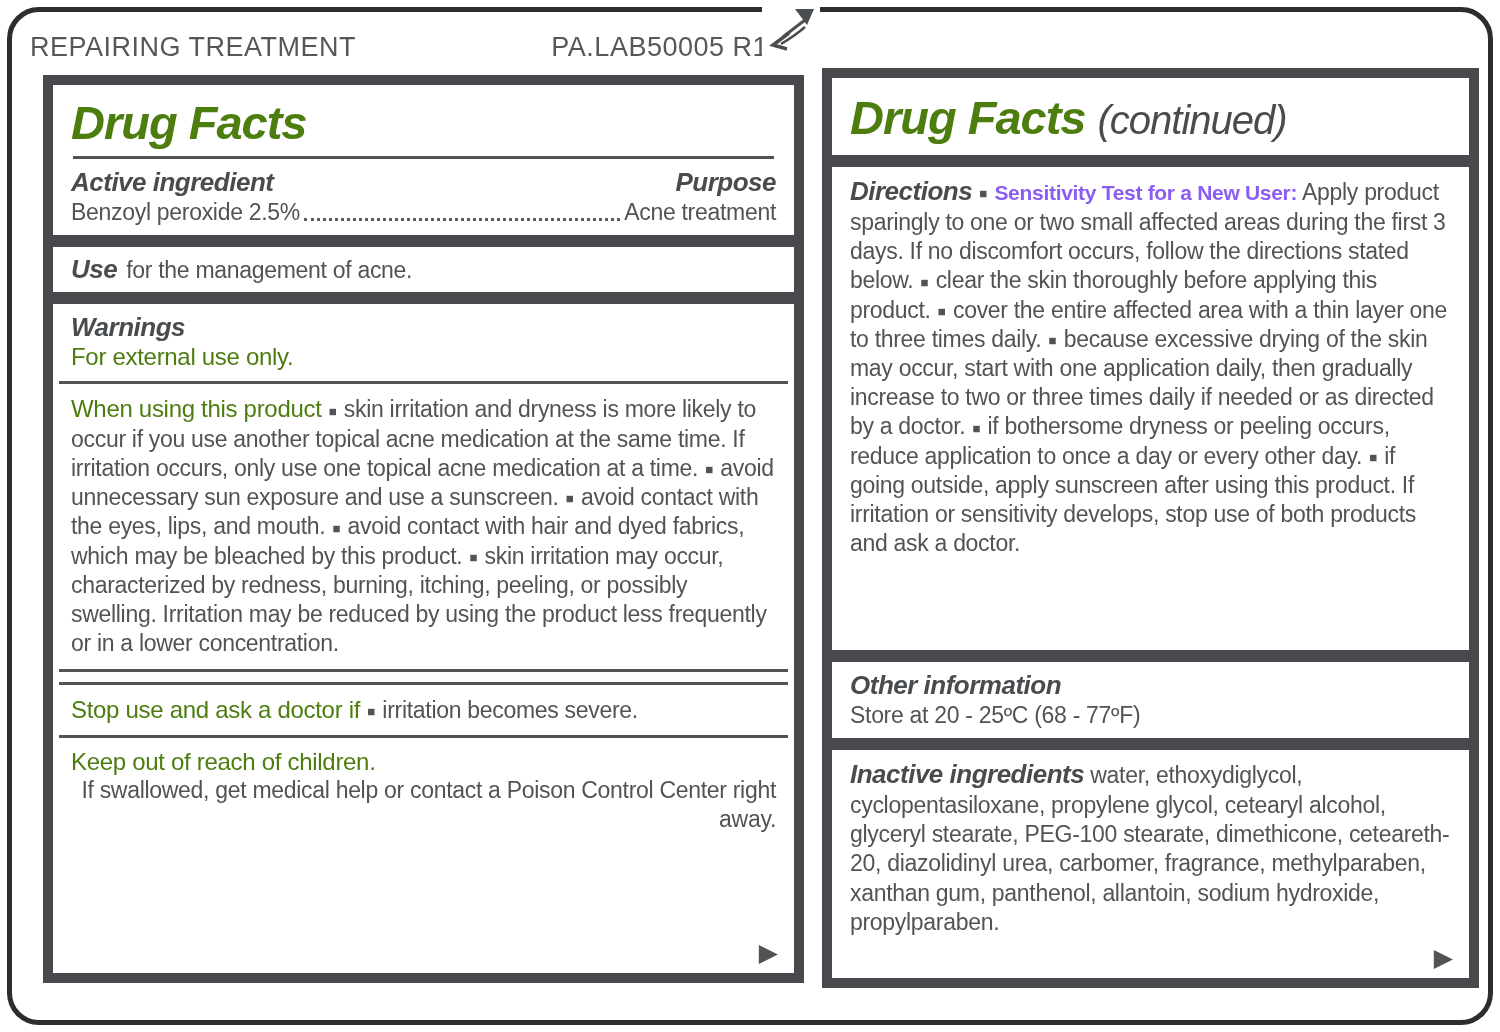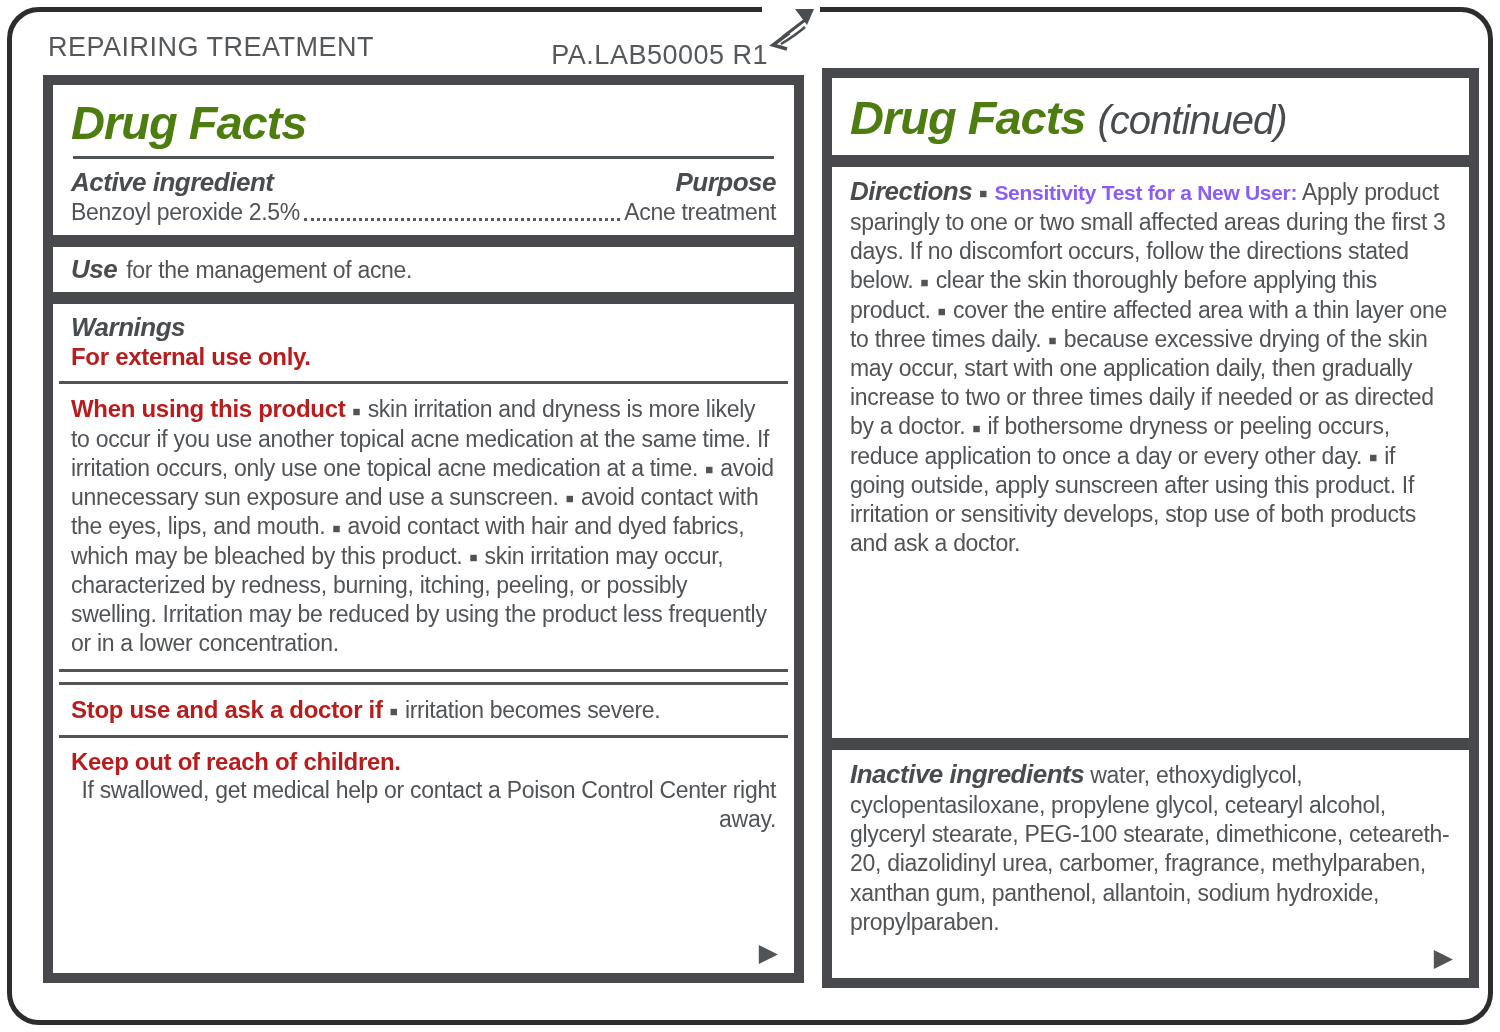--- a/index.html
+++ b/index.html
@@ -5,33 +5,33 @@
   html,body { margin:0; padding:0; }
   body {
     width:1500px; height:1032px; position:relative; background:#ffffff;
     font-family:"Liberation Sans","DejaVu Sans",sans-serif;
     color:#515457; -webkit-font-smoothing:antialiased;
   }
   .frame {
     position:absolute; inset:7px; border:5px solid #2b2d2f;
     border-radius:32px; pointer-events:none; z-index:1;
   }
-  .prod { position:absolute; left:48px; top:32px; font-size:27px; letter-spacing:.5px; color:#55585b; z-index:2; }
-  .code { position:absolute; top:40px; right:732px; font-size:27px; letter-spacing:.5px; color:#55585b; z-index:2; }
+  .prod { position:absolute; left:30px; top:32px; font-size:27px; letter-spacing:.5px; color:#55585b; z-index:2; }
+  .code { position:absolute; top:32px; right:732px; font-size:27px; letter-spacing:.5px; color:#55585b; z-index:2; }
   .foldicon { position:absolute; left:762px; top:0px; width:58px; height:62px; background:#fff; z-index:3; display:flex; align-items:center; justify-content:center; }
 
   .slab { position:absolute; background:#47494c; display:flex; flex-direction:column; padding:10px; gap:12px; z-index:2; }
   .slab-left  { left:43px;  top:75px; width:741px; height:888px; }
   .slab-right { left:822px; top:68px; width:637px; height:900px; }
   .box { background:#ffffff; padding:8px 18px; overflow:hidden; position:relative; }
 
   .h1  { font-size:47px; font-style:italic; font-weight:700; letter-spacing:-1px; color:#4d7c0f; }
   .h1s { font-size:40px; font-style:italic; font-weight:400; letter-spacing:-1px; color:#494c4f; }
   .h2  { font-size:26px; font-style:italic; font-weight:700; letter-spacing:-.5px; color:#494c4f; }
-  .sub { font-weight:700; font-size:24px; color:#b91c1c; letter-spacing:-.3px; }
+  .sub { font-weight:400; font-size:24px; color:#4d7c0f; letter-spacing:-.3px; }
   .subi{ font-weight:700; font-size:21px; color:#8b5cf6; letter-spacing:-.3px; }
   .body{ font-size:23px; line-height:1.27; letter-spacing:-.3px; }
   p.body { margin:0; }
 
   .titlerule { border-top:3px solid #515457; margin:6px 2px 8px; }
   .row { display:flex; align-items:baseline; }
   .heads { justify-content:space-between; margin-top:2px; }
   .leader { flex:1; border-bottom:3px dotted #5a5d60; margin:0 4px 6px; align-self:flex-end; }
 
   .box-title { padding-top:10px; }
@@ -105,18 +105,22 @@
 
   <div class="box titlebox2">
     <span class="h1">Drug Facts</span>
     <span class="h1s">(continued)</span>
   </div>
 
   <div class="box box-dirs">
     <p class="body"><span class="h2">Directions</span><span class="txt"> <span class="sq">■</span> </span><span class="subi">Sensitivity Test for a New User:</span><span class="txt"> Apply product sparingly to one or two small affected areas during the first 3 days. If no discomfort occurs, follow the directions stated below. <span class="sq">■</span> clear the skin thoroughly before applying this product. <span class="sq">■</span> cover the entire affected area with a thin layer one to three times daily. <span class="sq">■</span> because excessive drying of the skin may occur, start with one application daily, then gradually increase to two or three times daily if needed or as directed by a doctor. <span class="sq">■</span> if bothersome dryness or peeling occurs, reduce application to once a day or every other day. <span class="sq">■</span> if going outside, apply sunscreen after using this product. If irritation or sensitivity develops, stop use of both products and ask a doctor.</span></p>
   </div>
 
+  <div class="box">
+    <div class="h2">Other information</div>
+    <div class="body">Store at 20 - 25ºC (68 - 77ºF)</div>
+  </div>
 
   <div class="box box-inactive">
     <p class="body"><span class="h2">Inactive ingredients</span><span class="txt"> water, ethoxydiglycol, cyclopentasiloxane, propylene glycol, cetearyl alcohol, glyceryl stearate, PEG-100 stearate, dimethicone, ceteareth-20, diazolidinyl urea, carbomer, fragrance, methylparaben, xanthan gum, panthenol, allantoin, sodium hydroxide, propylparaben.</span></p>
     <span class="cont-arrow">▶</span>
   </div>
 </div>
 
 </body></html>

